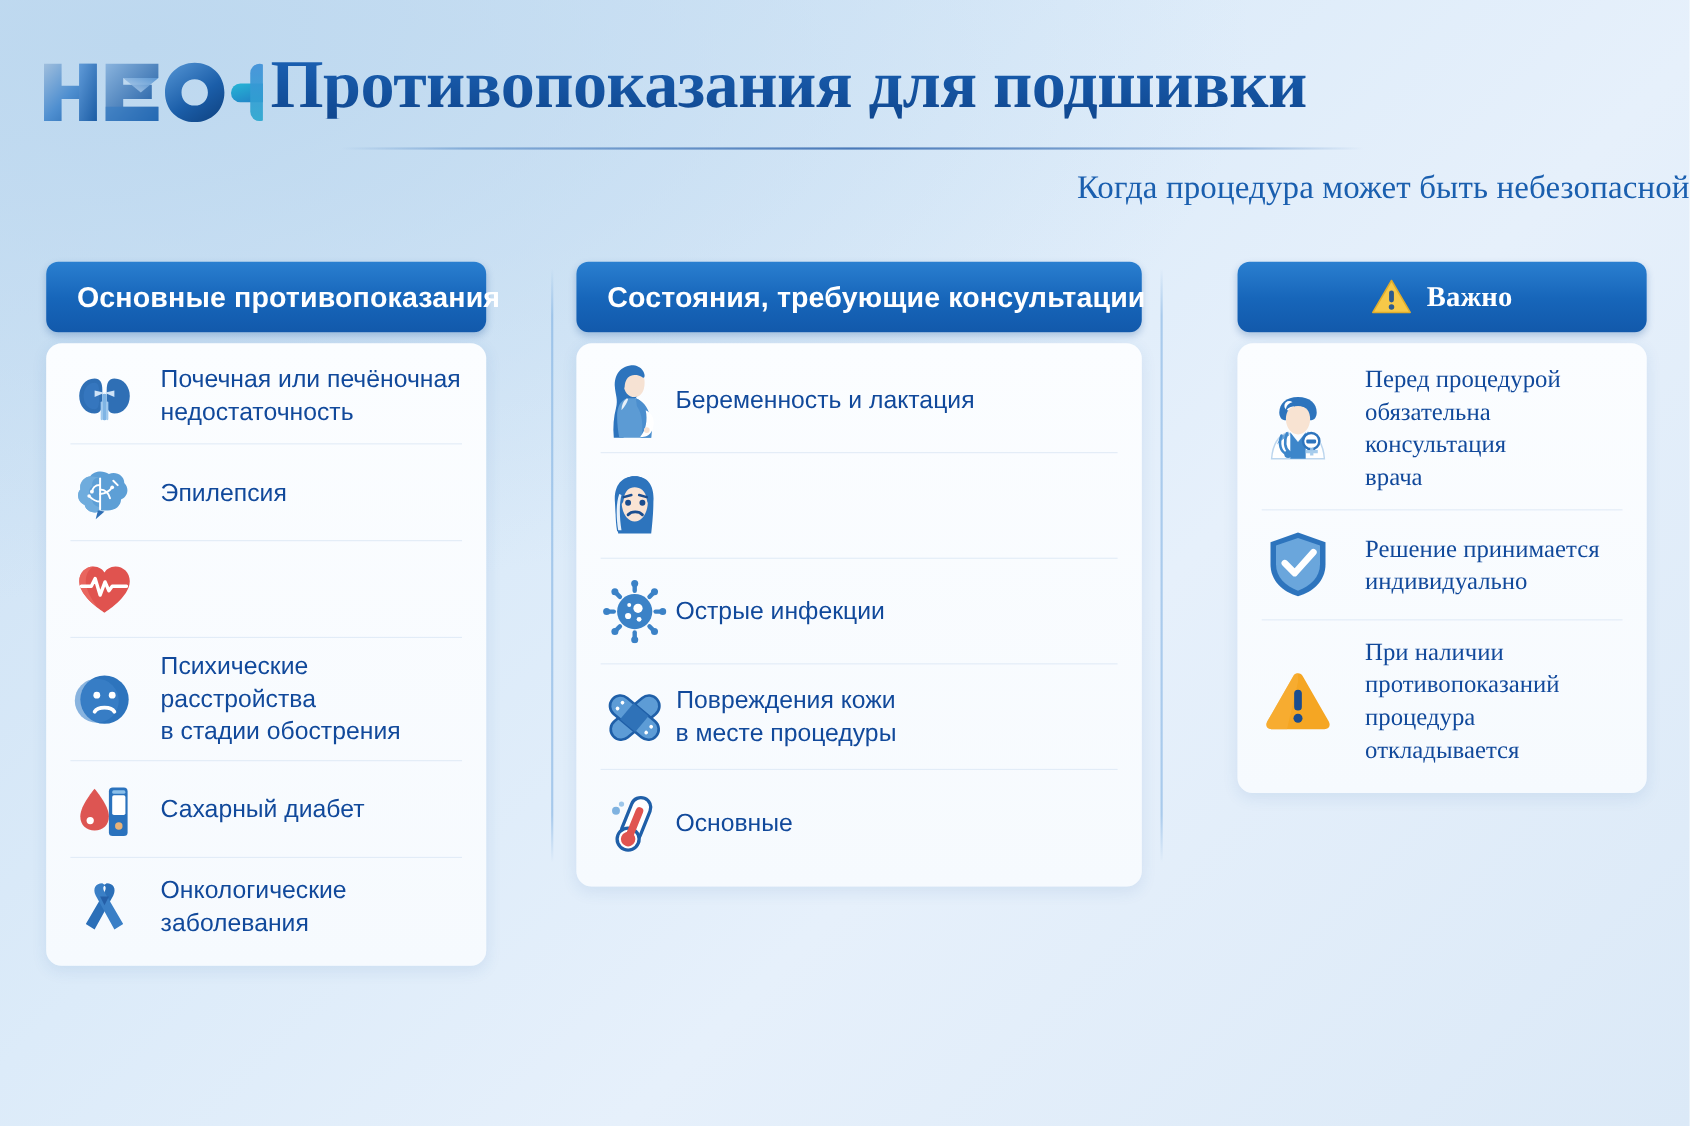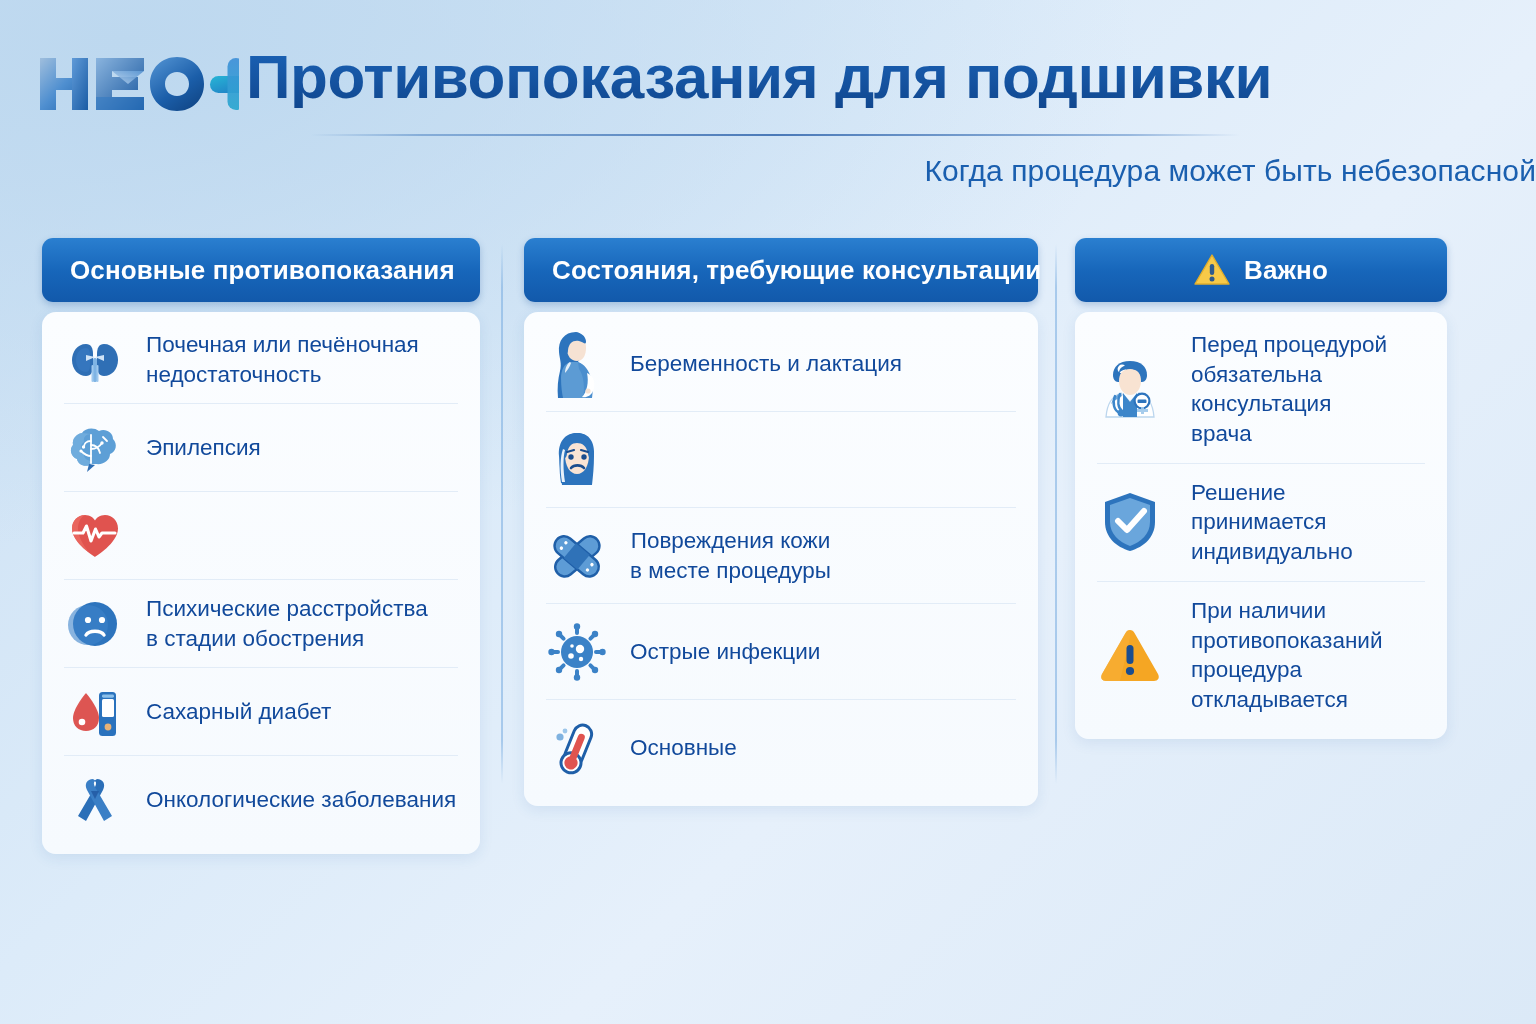--- a/index.html
+++ b/index.html
@@ -18,20 +18,21 @@
     position: relative;
     -webkit-font-smoothing: antialiased;
   }
 
   
   #header {
     position: absolute;
     left: 0; top: 0;
     width: 1360px;
     height: 210px;
+    font-family: Liberation Serif, serif;
   }
 
   #logo {
     position: absolute;
     left: 34px;
     top: 50px;
     display: flex;
     align-items: center;
     height: 66px;
   }
@@ -87,23 +88,23 @@
     top: 238px;
     width: 1536px;
     height: 700px;
   }
 
   .column {
     position: absolute;
     top: 0;
   }
 
-  #col-0 { left: 42px;   width: 438px; }
+  #col-0 { left: 42px;   width: 400px; }
   #col-1 { left: 524px;  width: 514px; text-align: center; }
-  #col-2 { left: 1075px; width: 372px; }
+  #col-2 { left: 1125px; width: 372px; font-family: Liberation Serif, serif; }
 
   .col-divider {
     position: absolute;
     top: 6px;
     width: 2px;
     height: 540px;
     background: linear-gradient(180deg,
       rgba(120,172,224,0) 0%,
       rgba(120,172,224,0.55) 8%,
       rgba(120,172,224,0.55) 92%,
@@ -166,21 +167,21 @@
 
   .item-label {
     font-size: 22.5px;
     line-height: 1.32;
     color: #11499b;
     font-weight: 400;
     white-space: pre-line;
   }
 
   
-  #col-1 .item { min-height: 96px; gap: 22px; }
+  #col-1 .item { min-height: 96px; gap: 6px; }
   #col-2 .item { min-height: 100px; gap: 28px; padding: 14px 0; }
   #col-2 .item-icon { width: 66px; height: 66px; }
 </style>
 </head>
 <body>
 
 <div id="header">
 
   <div id="logo">
     <svg width="205" height="66" viewBox="0 0 205 66">
@@ -370,41 +371,20 @@
             <path d="M31 5 C20 5 15 14 16 25 C17 31 20 32 21 26 C22 18 26 15 31 15 C36 15 41 18 42 26 C43 32 46 31 46 25 C47 14 42 5 31 5 Z" fill="#2d74bd"></path>
             <path d="M16 20 C13 28 13 42 15 55 L21 56 C18 44 18 30 20 22 Z" fill="#2d74bd"></path>
             <path d="M17 21 C14 29 14 42 16 54 L19 54 C17 42 17 29 19 22 Z" fill="#e8f1fa"></path>
             <circle cx="25" cy="29" r="2.7" fill="#1b4d8e"></circle>
             <circle cx="38" cy="29" r="2.7" fill="#1b4d8e"></circle>
             <path d="M25 40 C28 36.5 35 36.5 38 40" stroke="#1b4d8e" stroke-width="2.6" fill="none" stroke-linecap="round"></path>
             <path d="M21 24 L28 22" stroke="#1b4d8e" stroke-width="2.2" stroke-linecap="round"></path>
             <path d="M42 24 L35 22" stroke="#1b4d8e" stroke-width="2.2" stroke-linecap="round"></path>
           </svg>
         </span>
-      </div>
-
-      <div class="item">
-        <span class="item-icon">
-          <svg width="60" height="58" viewBox="0 0 60 58">
-            <g transform="rotate(-40 30 29)">
-              <rect x="4" y="20" width="52" height="19" rx="9.5" fill="#5d9cd6" stroke="#1f5fa8" stroke-width="2.4"></rect>
-              <rect x="21" y="20" width="18" height="19" fill="#1f5fa8"></rect>
-            </g>
-            <g transform="rotate(40 30 29)">
-              <rect x="4" y="20" width="52" height="19" rx="9.5" fill="#5d9cd6" stroke="#1f5fa8" stroke-width="2.4"></rect>
-              <rect x="21" y="20" width="18" height="19" fill="#2f72b8"></rect>
-              <circle cx="13" cy="26" r="1.7" fill="#ffffff"></circle>
-              <circle cx="13" cy="33" r="1.7" fill="#ffffff"></circle>
-              <circle cx="47" cy="26" r="1.7" fill="#ffffff"></circle>
-              <circle cx="47" cy="33" r="1.7" fill="#ffffff"></circle>
-            </g>
-          </svg>
-        </span>
-        <span class="item-label">Повреждения кожи
-в месте процедуры</span>
       </div>
 
       <div class="item">
         <span class="item-icon">
           <svg width="58" height="58" viewBox="0 0 58 58">
             <g fill="#3b82c7">
               <circle cx="29" cy="29" r="16"></circle>
               <g>
                 <rect x="27" y="2" width="4" height="10" rx="2"></rect>
                 <rect x="27" y="46" width="4" height="10" rx="2"></rect>
@@ -428,20 +408,41 @@
             <circle cx="23" cy="33" r="2.8" fill="#ffffff"></circle>
             <circle cx="33" cy="36" r="2.2" fill="#ffffff"></circle>
             <circle cx="24" cy="23" r="1.8" fill="#ffffff"></circle>
           </svg>
         </span>
         <span class="item-label">Острые инфекции</span>
       </div>
 
       <div class="item">
         <span class="item-icon">
+          <svg width="60" height="58" viewBox="0 0 60 58">
+            <g transform="rotate(-40 30 29)">
+              <rect x="4" y="20" width="52" height="19" rx="9.5" fill="#5d9cd6" stroke="#1f5fa8" stroke-width="2.4"></rect>
+              <rect x="21" y="20" width="18" height="19" fill="#1f5fa8"></rect>
+            </g>
+            <g transform="rotate(40 30 29)">
+              <rect x="4" y="20" width="52" height="19" rx="9.5" fill="#5d9cd6" stroke="#1f5fa8" stroke-width="2.4"></rect>
+              <rect x="21" y="20" width="18" height="19" fill="#2f72b8"></rect>
+              <circle cx="13" cy="26" r="1.7" fill="#ffffff"></circle>
+              <circle cx="13" cy="33" r="1.7" fill="#ffffff"></circle>
+              <circle cx="47" cy="26" r="1.7" fill="#ffffff"></circle>
+              <circle cx="47" cy="33" r="1.7" fill="#ffffff"></circle>
+            </g>
+          </svg>
+        </span>
+        <span class="item-label">Повреждения кожи
+в месте процедуры</span>
+      </div>
+
+      <div class="item">
+        <span class="item-icon">
           <svg width="58" height="58" viewBox="0 0 58 58">
             <g transform="rotate(22 29 29)">
               <rect x="20" y="5" width="18" height="42" rx="9" fill="#ffffff" stroke="#1f5fa8" stroke-width="3"></rect>
               <circle cx="29" cy="45" r="10" fill="#ffffff" stroke="#1f5fa8" stroke-width="3"></circle>
               <rect x="25.5" y="14" width="7" height="30" rx="3.5" fill="#e05450"></rect>
               <circle cx="29" cy="45" r="6.6" fill="#e05450"></circle>
             </g>
             <circle cx="12" cy="18" r="3.6" fill="#7fb2e0"></circle>
             <circle cx="17" cy="12" r="2.4" fill="#9cc6ea"></circle>
           </svg>

